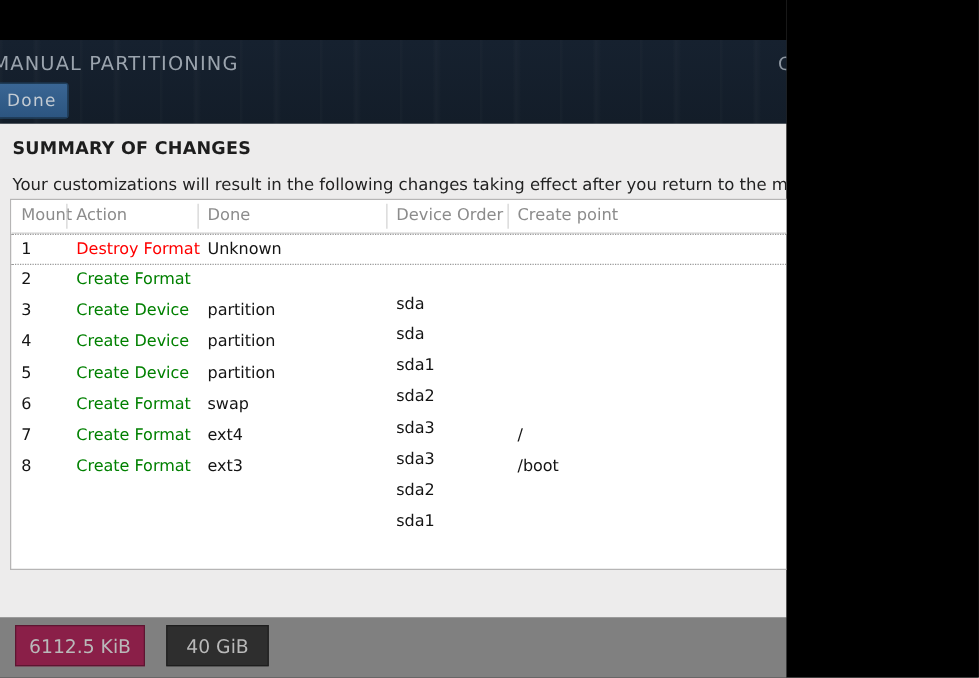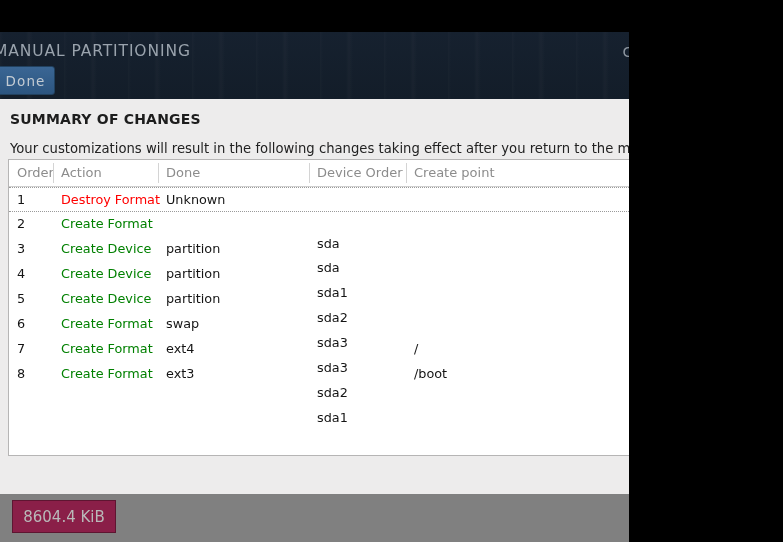--- a/index.html
+++ b/index.html
@@ -258,21 +258,21 @@
       <div class="bg-frag" style="left: 765px; top: 466px;">n.</div>
     </div>
 
   <div class="dialog">
 
     <div class="dlg-title">SUMMARY OF CHANGES</div>
     <div class="dlg-desc">Your customizations will result in the following changes taking effect after you return to the main menu and begin installation:</div>
 
     <div class="tablebox">
       <div class="thead" id="thead">
-          <div class="th" style="left: 8px;">Order</div>
+          <div class="th" style="left: 8px;">Mount</div>
           <div class="th" style="left: 52px;">Action</div>
           <div class="th" style="left: 157px;">Done</div>
           <div class="th" style="left: 308px;">Device Order</div>
           <div class="th" style="left: 405px;">Create point</div>
           <div class="thdiv" style="left: 44px;"></div>
           <div class="thdiv" style="left: 149px;"></div>
           <div class="thdiv" style="left: 300px;"></div>
           <div class="thdiv" style="left: 397px;"></div>
         </div>
       <div class="rows" id="rows">
@@ -331,17 +331,20 @@
             <div class="cell c-device">sda1</div>
             <div class="cell c-mount">/boot</div>
           </div>
         </div>
     </div>
 
   </div>
 
   <div class="bottombar">
     <div class="cap cap-1">
-      <span>8604.4 KiB</span>
+      <span>6112.5 KiB</span>
+    </div>
+    <div class="cap cap-2">
+      <span>40 GiB</span>
     </div>
   </div>
 
 </div>
 
 </body></html>

